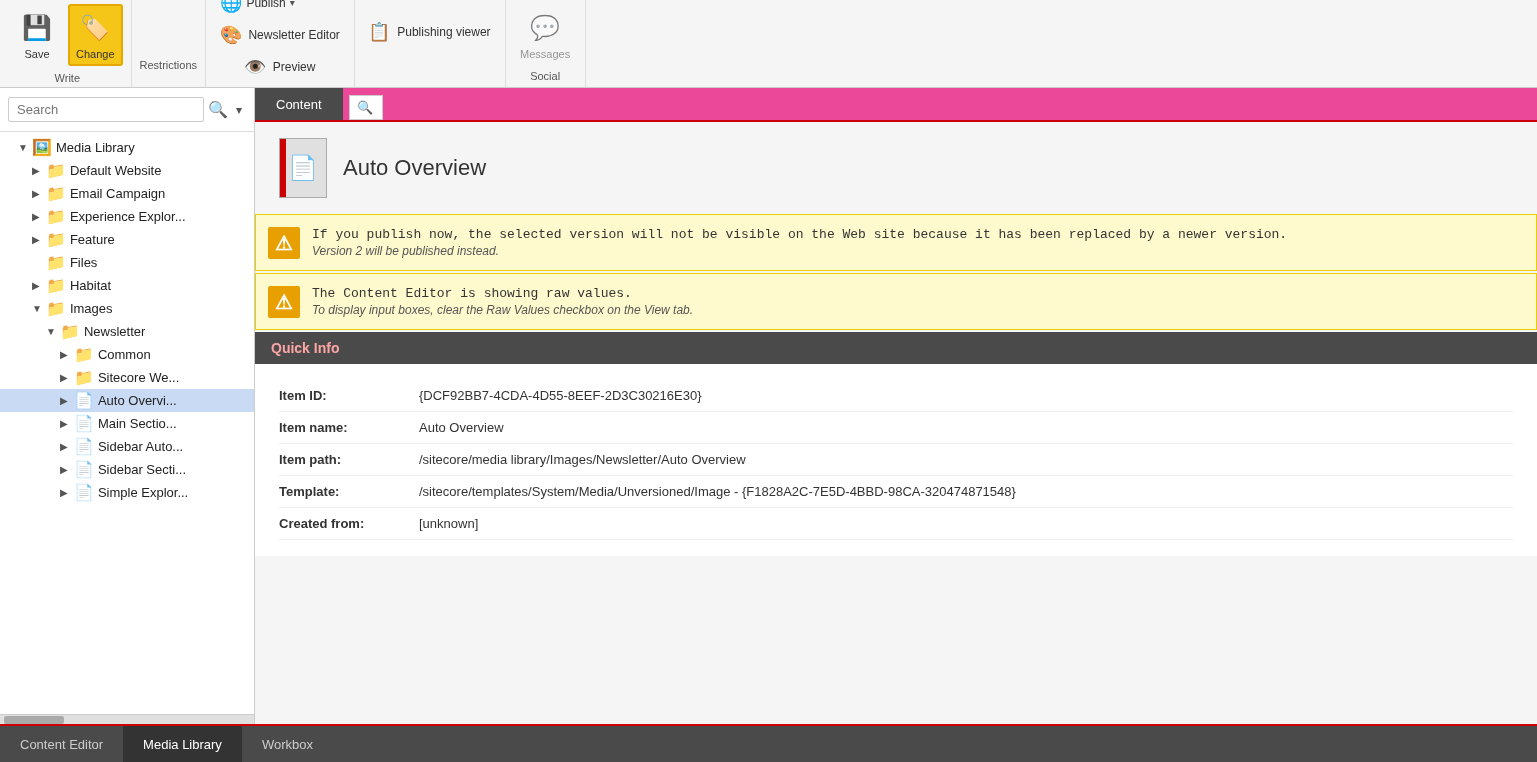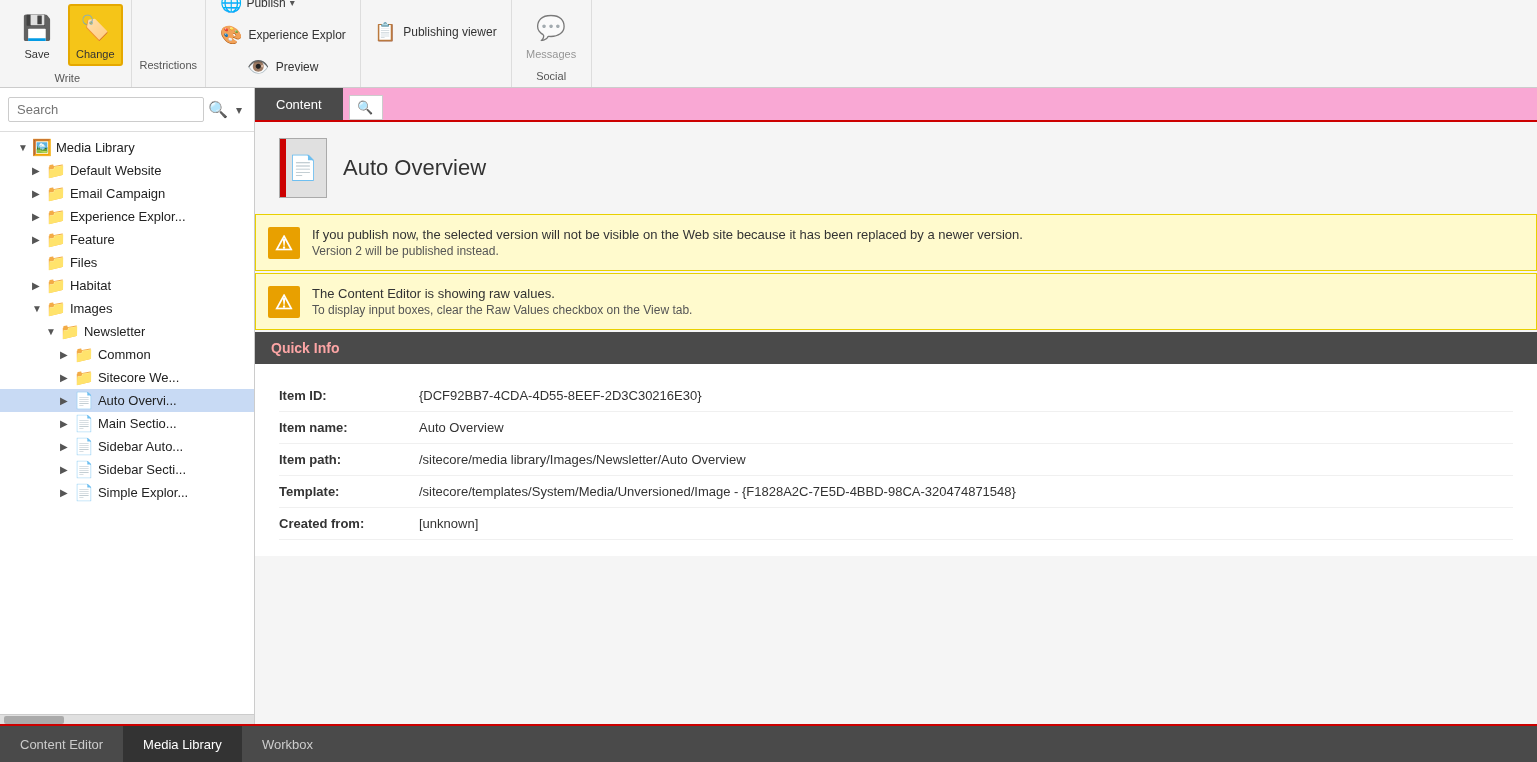--- a/index.html
+++ b/index.html
@@ -148,21 +148,21 @@
       flex: 1;
       display: flex;
       flex-direction: column;
       background: #f0f0f0;
       overflow: hidden;
     }
 
     
     #content-tabs {
       display: flex;
-      background: #f9a8d4;
+      background: #ec4899;
       border-bottom: 2px solid #cc0000;
       align-items: flex-end;
     }
     .content-tab {
       padding: 8px 20px;
       cursor: pointer;
       font-size: 13px;
       color: #333;
       border: 1px solid #ccc;
       border-bottom: none;
@@ -236,25 +236,27 @@
       background: #e8a000;
       display: flex; align-items: center; justify-content: center;
       color: #fff;
       font-size: 20px;
       font-weight: bold;
       border-radius: 2px;
     }
     .warning-banner .warn-text-main {
       font-size: 13px;
       color: #333;
+      font-family: Liberation Mono, monospace;
     }
     .warning-banner .warn-text-sub {
       font-size: 12px;
       color: #555;
       margin-top: 2px;
+      font-style: italic;
     }
 
     
     .quick-info-header {
       background: #4a4a4a;
       color: #fca5a5;
       padding: 8px 16px;
       font-size: 14px;
       font-weight: bold;
     }
@@ -338,21 +340,21 @@
   <div class="toolbar-group">
     <div class="toolbar-btns-vert toolbar-btn-small-grp">
       <div class="publish-btn">
         <span class="ico">🌐</span>
         <span class="btn-label">Publish</span>
         <span class="arrow">▾</span>
       </div>
       <div class="toolbar-btn-small">
         <div class="icon-row">
           <span class="ico">🎨</span>
-          <span class="btn-label">Experience Explor</span>
+          <span class="btn-label">Newsletter Editor</span>
         </div>
       </div>
       <div class="toolbar-btn-small">
         <div class="icon-row">
           <span class="ico">👁️</span>
           <span class="btn-label">Preview</span>
         </div>
       </div>
     </div>
     <div class="toolbar-group-label">Publish</div>

